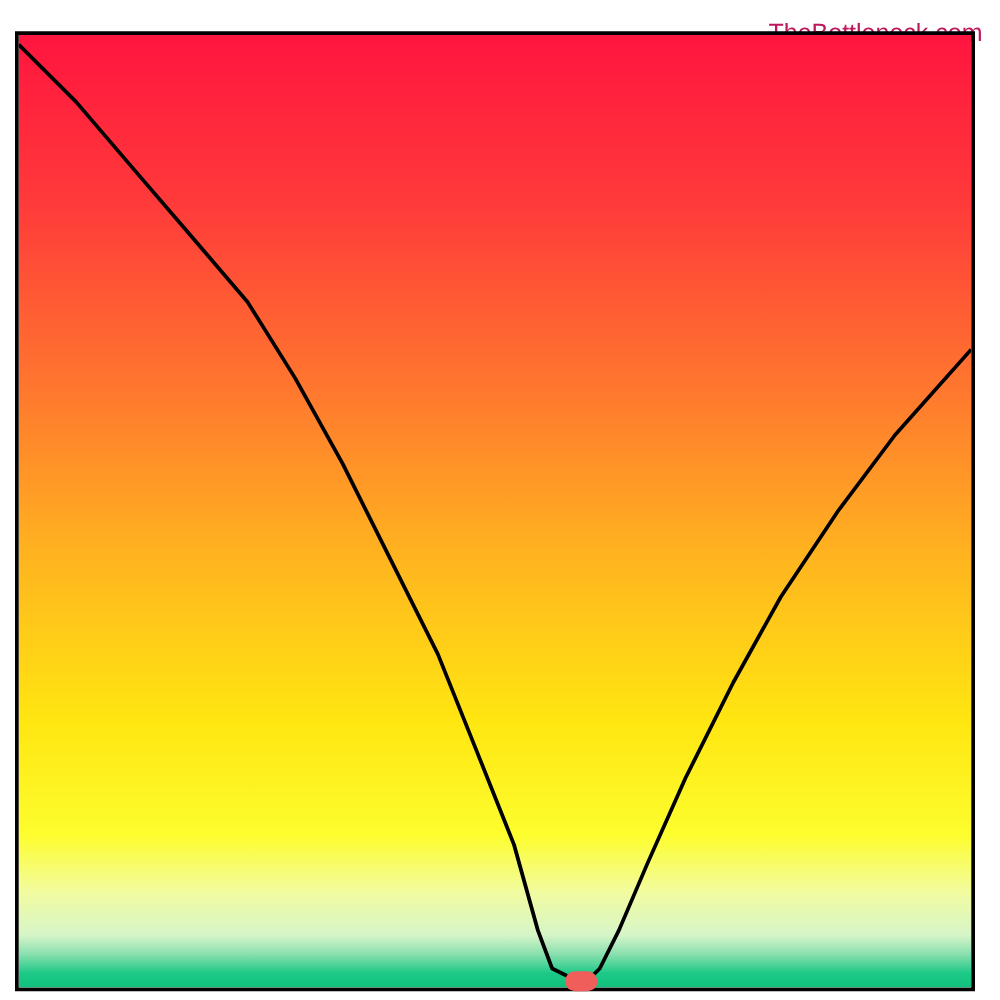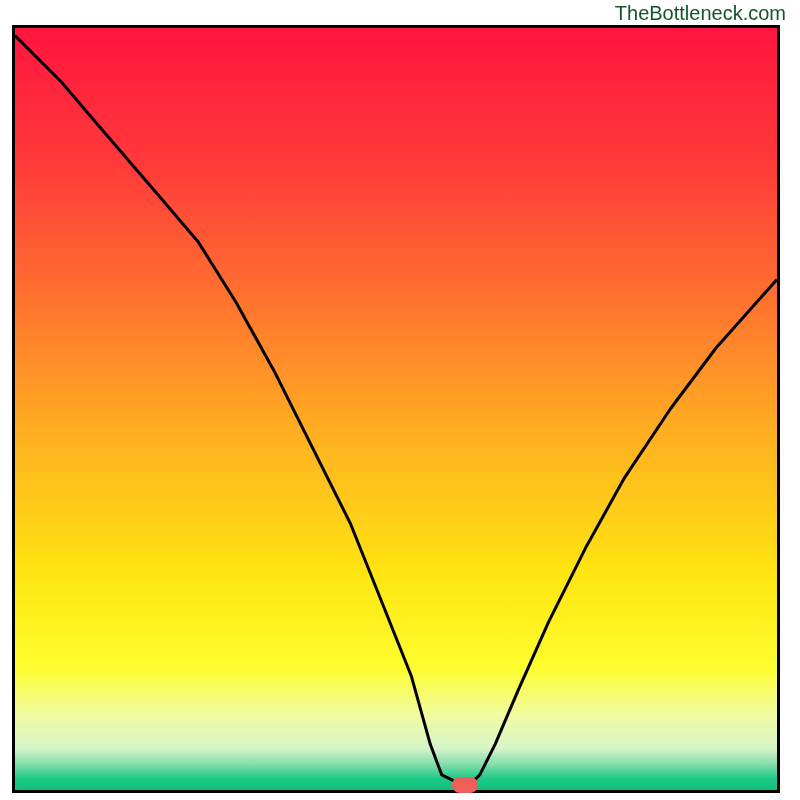--- a/index.html
+++ b/index.html
@@ -1,17 +1,17 @@
 <!DOCTYPE html>
 <html><head>
 <meta charset="utf-8">
 <style>
   html,body{margin:0;padding:0;width:800px;height:800px;background:#fff;overflow:hidden}
   .frame{position:absolute;left:12px;top:25px;width:768px;height:768px;border:3px solid #000;box-sizing:border-box}
-  .watermark{position:absolute;right:14px;top:2px;font:20px Arial,Helvetica,sans-serif;color:#14532d}
+  .watermark{position:absolute;right:14px;top:16px;font:20px Arial,Helvetica,sans-serif;color:#be185d}
   svg{position:absolute;left:0;top:0}
   .marker{position:absolute;width:26px;height:16px;border-radius:8px;background:#ef5e5b}
 </style>
 </head>
 <body>
 
 <div class="watermark">TheBottleneck.com</div>
 
 <div class="frame">
   <svg id="bg" width="762" height="762">

